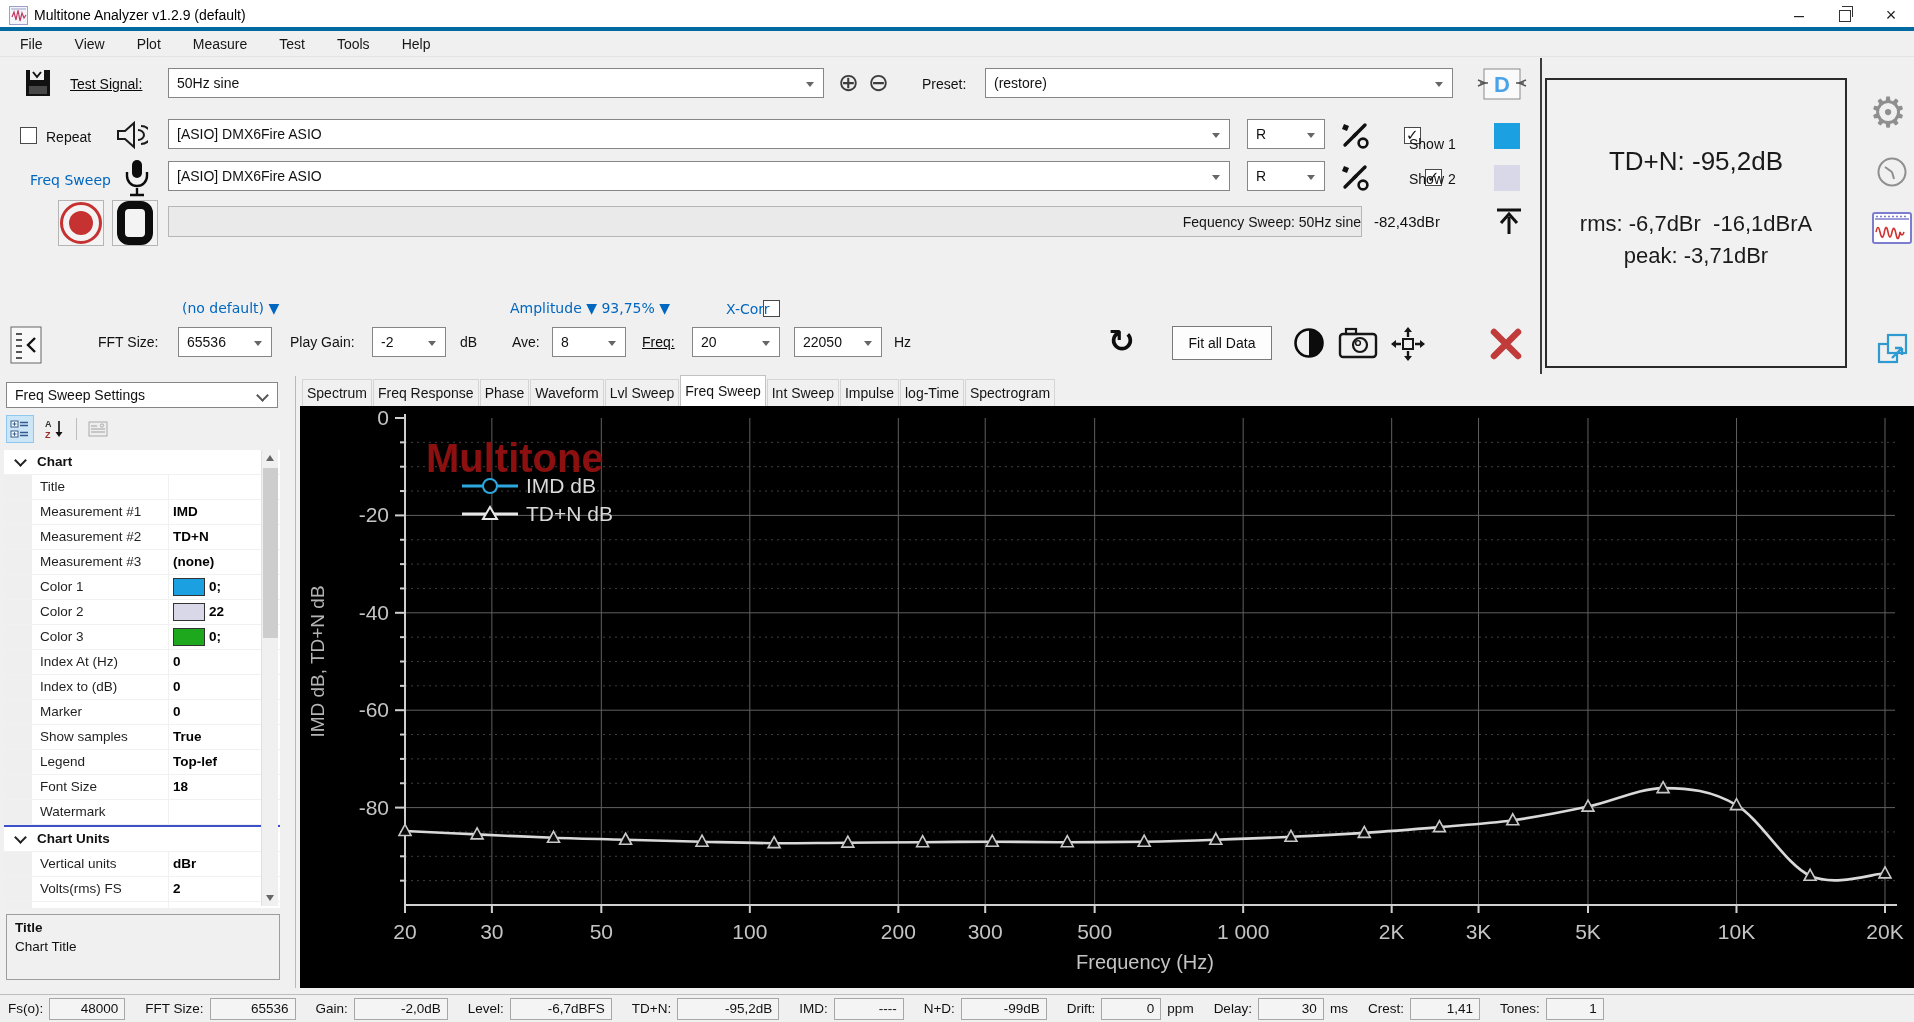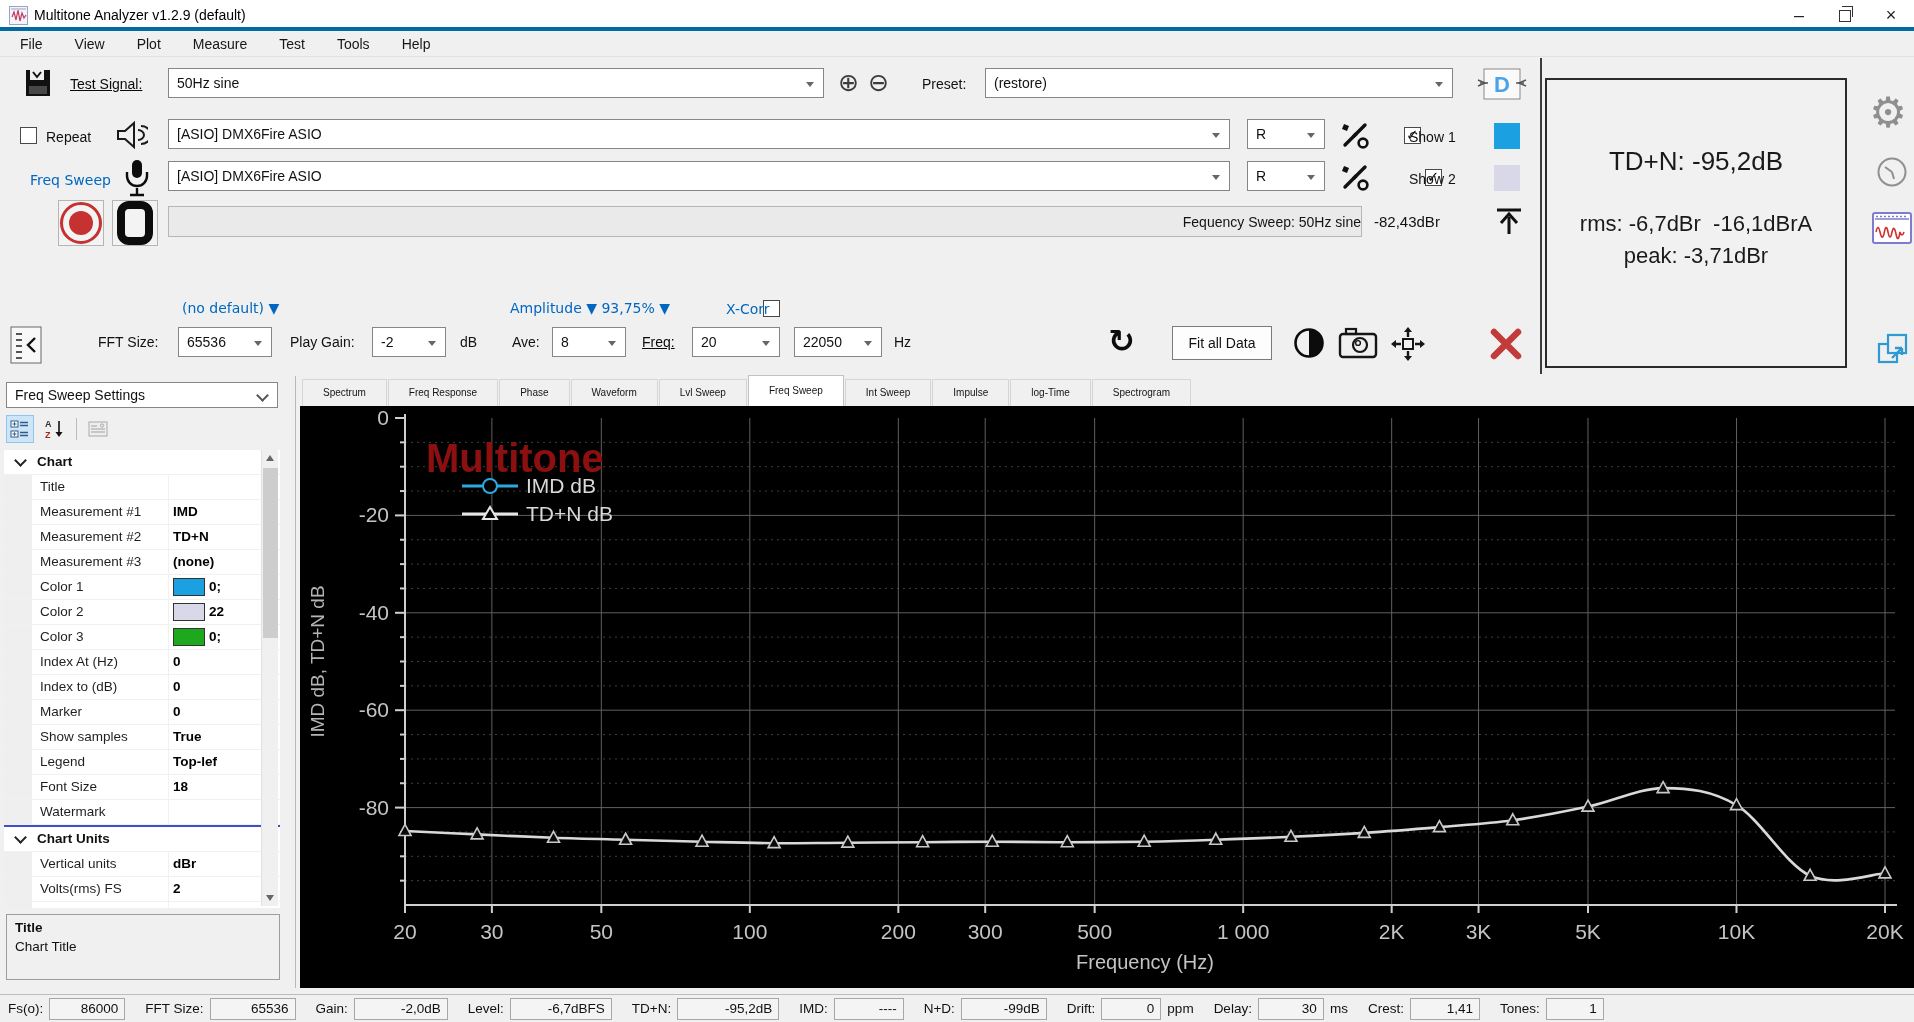--- a/index.html
+++ b/index.html
@@ -52,21 +52,21 @@
   .gcat.units{border-top:2px solid #3c50c8;}
   .gswatch{width:30px;height:16px;border:1px solid #333;display:inline-block;flex:none;}
   .gscroll{left:261px;top:450px;width:17px;height:456px;background:#f0f0f0;border-left:1px solid #e0e0e0;}
   .gs-arrow{position:absolute;left:4px;width:0;height:0;border-left:4px solid transparent;border-right:4px solid transparent;}
   .gs-thumb{position:absolute;left:1px;top:18px;width:15px;height:170px;background:#cdcdcd;}
   .sb-desc{left:6px;top:914px;width:274px;height:66px;background:#f0f0f0;border:1px solid #9d9d9d;padding:5px 8px;}
   .sb-desc .t{font-weight:bold;font-size:13.5px;}
   .sb-desc .d{font-size:13.5px;margin-top:4px;}
   
   .tabbar{left:302px;top:378px;width:1612px;height:28px;display:flex;align-items:flex-end;}
-  .tab{height:26px;line-height:26px;padding:0 20px;background:#f0f0f0;border:1px solid #d5d5d5;border-bottom:none;font-size:10px;color:#141414;margin-right:1px;}
+  .tab{height:26px;line-height:26px;padding:0 4px;background:#f0f0f0;border:1px solid #d5d5d5;border-bottom:none;font-size:14px;color:#141414;margin-right:1px;}
   .tab.active{background:#fff;height:30px;line-height:30px;position:relative;z-index:2;border-color:#c2c2c2;}
   
   .chartpanel{left:300px;top:406px;width:1614px;height:582px;background:#000;}
   
   .statusbar{left:0;top:994px;width:1914px;height:28px;background:#f0f0f0;border-top:1px solid #bdbdbd;
              display:flex;align-items:center;padding-left:8px;gap:20px;font-size:13.5px;}
   .sf{display:flex;align-items:center;gap:6px;}
   .sf .box{height:20px;border:1px solid #a7a7a7;background:#f4f4f4;padding:0 6px;line-height:19px;text-align:right;}
   
   .round-btn{width:46px;height:46px;background:#f3f3f3;border:1px solid #b5b5b5;display:flex;align-items:center;justify-content:center;}
@@ -146,21 +146,21 @@
   <div class="abs combo" style="left:1247px;top:119px;width:78px">
     <span>R</span><span class="chev"></span>
   </div>
   <svg class="abs" style="left:1341px;top:121px" width="28" height="28">
     <path d="M4,24 L15,13" stroke="#111" stroke-width="3.4" stroke-linecap="round"></path>
     <path d="M24,4 L13,15" stroke="#111" stroke-width="3.4" stroke-linecap="round"></path>
     <circle cx="22" cy="22" r="4.4" fill="none" stroke="#111" stroke-width="2.6"></circle>
     <path d="M3,3 l5,2 -2,5 -5,-2 z" fill="#111"></path>
   </svg>
   <span class="abs cb checked" style="left:1383px;top:127px"></span>
-  <div class="abs" style="left:1409px;top:129px">Show 1</div>
+  <div class="abs" style="left:1409px;top:136px">Show 1</div>
   <span class="abs swatch" style="left: 1494px; top: 123px; background: rgb(27, 161, 226);" id="show1-swatch"></span>
 
   
   <div class="abs bluelink" style="left:30px;top:172px">Freq Sweep</div>
   <svg class="abs" style="left:122px;top:158px" width="30" height="40">
     <rect x="10" y="2" width="10" height="18" rx="5" fill="#0c0c0c"></rect>
     <path d="M5,14 v4 a10,10 0 0 0 20,0 v-4" fill="none" stroke="#0c0c0c" stroke-width="2.4"></path>
     <path d="M15,30 v6 M8,37 h14" stroke="#0c0c0c" stroke-width="2.4"></path>
   </svg>
   <div class="abs combo" style="left:168px;top:161px;width:1062px">
@@ -586,21 +586,21 @@
         <path d="M1436.4918688057694,392.665 l6,11 h-12 z" fill="#0a0a0a" stroke="#c9c9c9" stroke-width="1.6"></path>
         <path d="M1510.10663104909,463.28 l6,11 h-12 z" fill="#0a0a0a" stroke="#c9c9c9" stroke-width="1.6"></path>
         <path d="M1585,460.845 l6,11 h-12 z" fill="#0a0a0a" stroke="#c9c9c9" stroke-width="1.6"></path>
       </svg>
   </div>
 
   
   <div class="abs statusbar" id="statusbar">
       <div class="sf">
         <span>Fs(o):</span>
-        <div class="box" style="width: 62px;">86000</div>
+        <div class="box" style="width: 62px;">48000</div>
       </div>
       <div class="sf">
         <span>FFT Size:</span>
         <div class="box" style="width: 72px;">65536</div>
       </div>
       <div class="sf">
         <span>Gain:</span>
         <div class="box" style="width: 80px;">-2,0dB</div>
       </div>
       <div class="sf">

